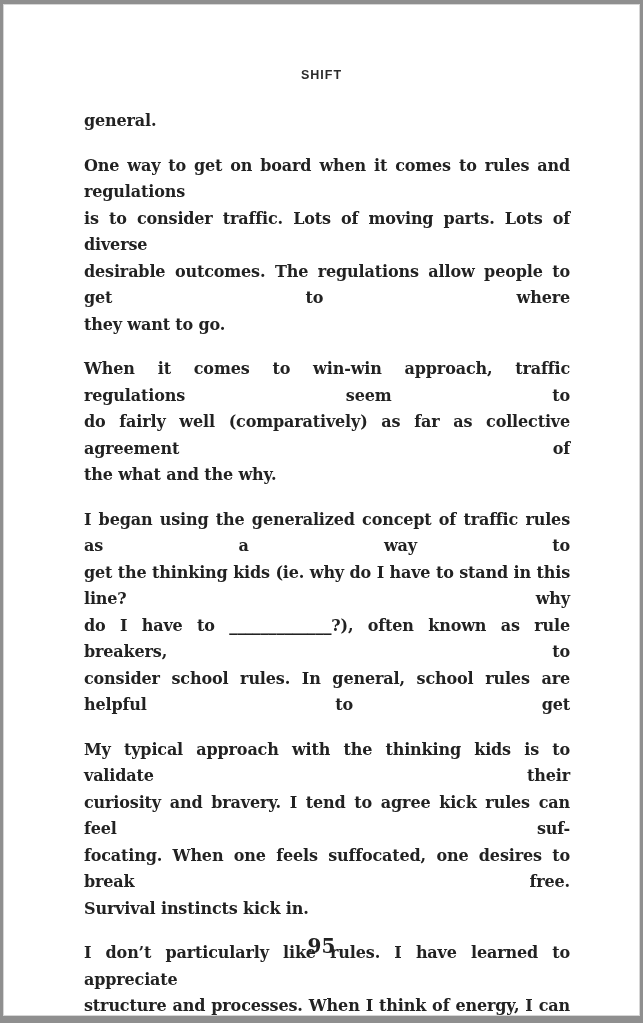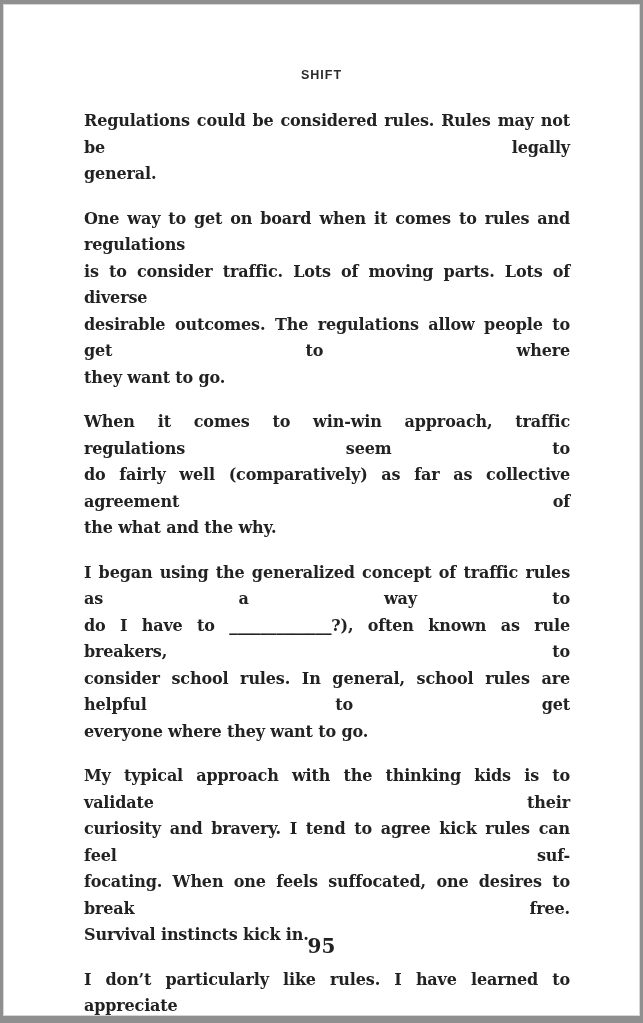--- a/index.html
+++ b/index.html
@@ -53,39 +53,38 @@
   }
 </style>
 </head>
 <body>
 
 <div class="page">
   <div class="running-header">SHIFT</div>
 
   <main class="body-text">
       <div class="para">
-        <div class="line">Regulations could be considered rules. Rules may not be legally</div>
         <div class="line last">general.</div>
       </div>
       <div class="para">
         <div class="line">One way to get on board when it comes to rules and regulations</div>
         <div class="line">is to consider traffic. Lots of moving parts. Lots of diverse</div>
         <div class="line">desirable outcomes. The regulations allow people to get to where</div>
         <div class="line last">they want to go.</div>
       </div>
       <div class="para">
         <div class="line">When it comes to win-win approach, traffic regulations seem to</div>
         <div class="line">do fairly well (comparatively) as far as collective agreement of</div>
         <div class="line last">the what and the why.</div>
       </div>
       <div class="para">
         <div class="line">I began using the generalized concept of traffic rules as a way to</div>
+        <div class="line">get the thinking kids (ie. why do I have to stand in this line? why</div>
         <div class="line">do I have to _____________?), often known as rule breakers, to</div>
         <div class="line">consider school rules. In general, school rules are helpful to get</div>
-        <div class="line last">everyone where they want to go.</div>
       </div>
       <div class="para">
         <div class="line">My typical approach with the thinking kids is to validate their</div>
         <div class="line">curiosity and bravery. I tend to agree kick rules can feel suf-</div>
         <div class="line">focating. When one feels suffocated, one desires to break free.</div>
         <div class="line last">Survival instincts kick in.</div>
       </div>
       <div class="para">
         <div class="line">I don’t particularly like rules. I have learned to appreciate</div>
         <div class="line">structure and processes. When I think of energy, I can recognize</div>

